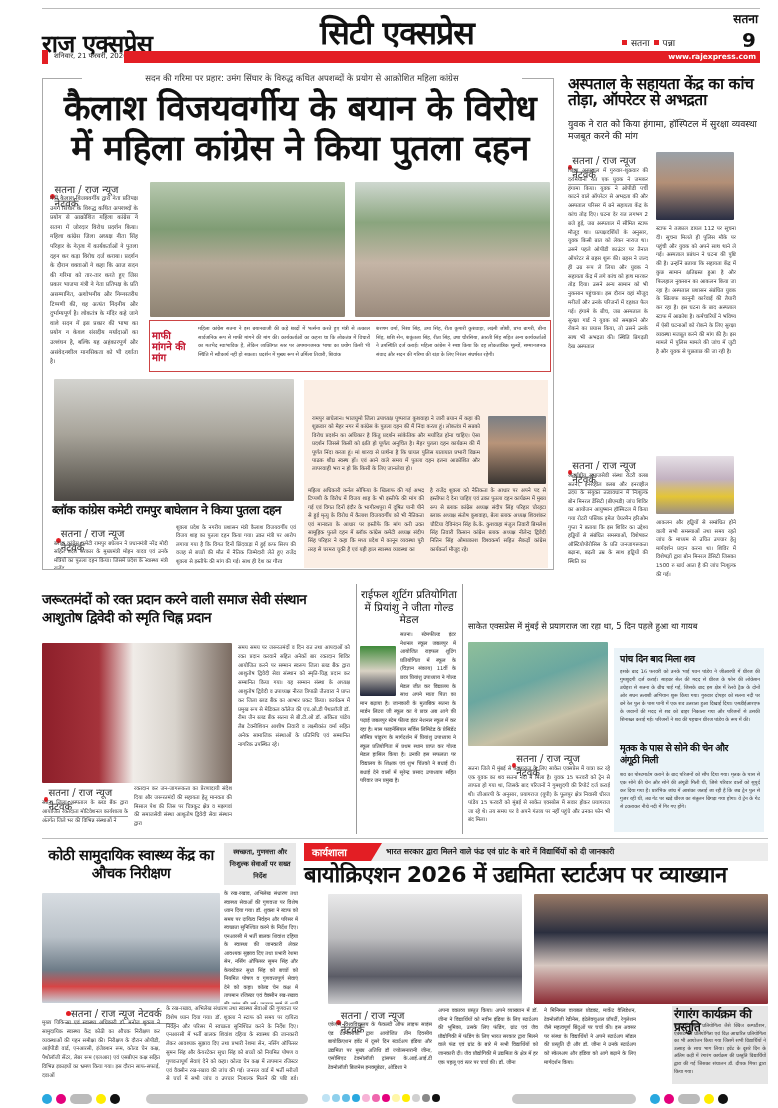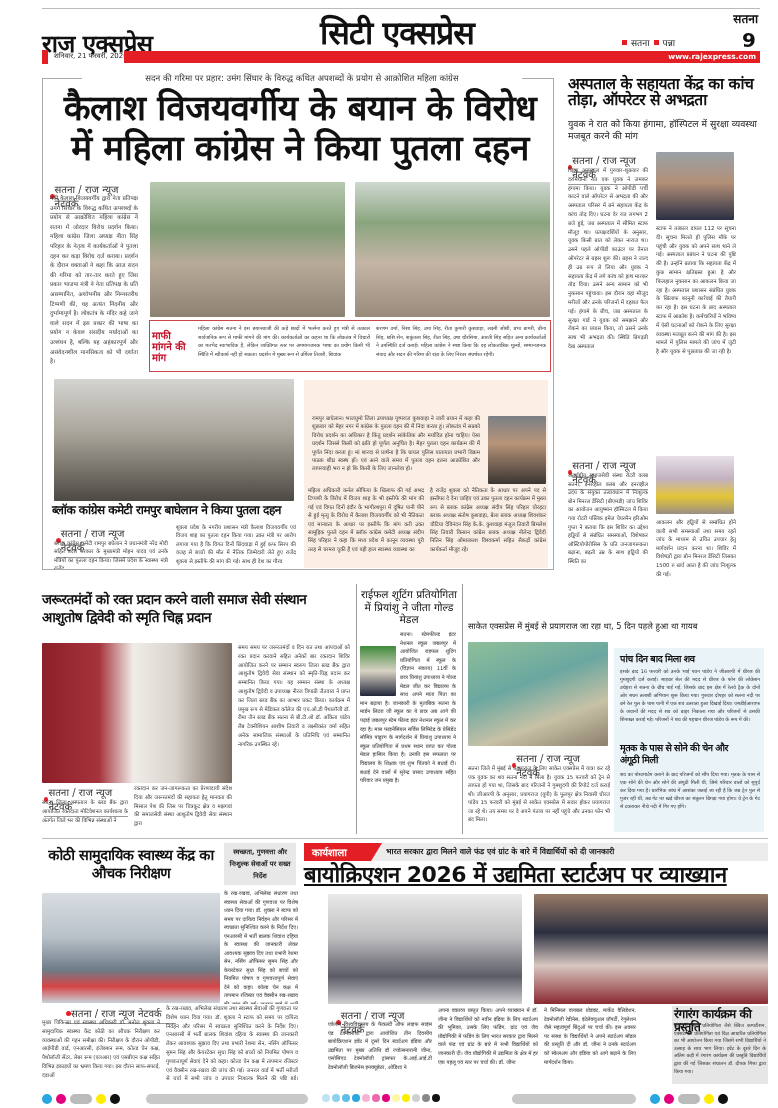--- a/index.html
+++ b/index.html
@@ -177,21 +177,21 @@
     <span class="rdot"></span>
     <span>सतना / राज न्यूज नेटवर्क</span>
   </div>
   <div class="abs body" style="left:0;top:1018px;width:118px;height:62px;overflow:hidden;font-size:5.3px;line-height:8.8px;">मुख्य चिकित्सा एवं स्वास्थ्य अधिकारी डॉ. मनोज शुक्ला ने सामुदायिक स्वास्थ्य केंद्र कोठी का औचक निरीक्षण कर व्यवस्थाओं की गहन समीक्षा की। निरीक्षण के दौरान ओपीडी, आईपीडी वार्ड, एनआरसी, इंजेक्शन रूम, कोल्ड चेन कक्ष, पैथोलॉजी सेंटर, लेबर रूम (एलआर) एवं एसबीएन कक्ष सहित विभिन्न इकाइयों का भ्रमण किया गया। इस दौरान साफ-सफाई, दवाओं</div>
   <div class="abs body" style="left:124px;top:1004px;width:132px;height:76px;overflow:hidden;font-size:5.3px;line-height:8.8px;">के रख-रखाव, अभिलेख संधारण तथा स्वास्थ्य सेवाओं की गुणवत्ता पर विशेष ध्यान दिया गया। डॉ. शुक्ला ने स्टाफ को समय पर दायित्व निर्वहन और परिसर में स्वच्छता सुनिश्चित करने के निर्देश दिए। एनआरसी में भर्ती बालक शिवांश दहिया के स्वास्थ्य की जानकारी लेकर आवश्यक सुझाव दिए तथा प्रभारी रेशमा सेन, नर्सिंग ऑफिसर सुमन सिंह और केयरटेकर सुधा सिंह को बच्चों को नियमित पोषण व गुणवत्तापूर्ण सेवाएं देने को कहा। कोल्ड चेन कक्ष में तापमान रजिस्टर एवं वैक्सीन रख-रखाव की जांच की गई। जनरल वार्ड में भर्ती मरीजों से चर्चा में सभी जांच व उपचार निःशुल्क मिलने की पुष्टि हुई। सीएमएचओ ने निर्देश दिए कि सभी सेवाएं गुणवत्तापूर्ण और पूर्णतः निःशुल्क हों, अन्यथा शिकायत पर सख्त कार्रवाई होगी। निरीक्षण में डॉ. जितेंद्र सेन, डॉ. सर्वेश तिवारी सहित अन्य स्टाफ उपस्थित रहे।</div>
 
   <div class="abs" style="left:262px;top:843px;width:464px;height:18px;background:#ececec;"></div>
   <div class="abs" style="left:262px;top:843px;width:78px;height:18px;background:#e31e24;clip-path:polygon(0 0,100% 0,86% 100%,0 100%);"></div>
   <div class="abs" style="left:270px;top:845px;width:60px;font-size:10px;color:#fff;font-weight:bold;">कार्यशाला</div>
   <div class="abs" style="left:344px;top:846px;width:380px;font-size:7.8px;font-weight:bold;color:#222;">भारत सरकार द्वारा मिलने वाले फंड एवं ग्रांट के बारे में विद्यार्थियों को दी जानकारी</div>
-  <div class="abs hl" style="left:262px;top:863px;width:464px;font-size:22px;text-decoration:underline;">बायोक्रिएशन 2026 में उद्यमिता स्टार्टअप पर व्याख्यान</div>
+  <div class="abs hl" style="left:262px;top:863px;width:464px;font-size:22px;">बायोक्रिएशन 2026 में उद्यमिता स्टार्टअप पर व्याख्यान</div>
 
   <div class="photo ph-bio" style="left:286px;top:894px;width:194px;height:110px;"></div>
   <div class="photo ph-hall" style="left:492px;top:894px;width:234px;height:110px;"></div>
 
   <div class="abs byline" style="left:294px;top:1008px;width:90px;border-bottom:none;">
     <span class="rdot"></span>
     <span>सतना / राज न्यूज नेटवर्क</span>
   </div>
   <div class="abs body" style="left:286px;top:1020px;width:104px;height:60px;overflow:hidden;font-size:5.2px;line-height:8.6px;">एकेएस विश्वविद्यालय के फैकल्टी ऑफ लाइफ साइंस एंड टेक्नोलॉजी द्वारा आयोजित तीन दिवसीय बायोक्रिएशन इवेंट में दूसरे दिन स्टार्टअप इंडिया और उद्यमिता पर मुख्य अतिथि डॉ ज्योत्सनारानी जीना, एसोसिएट टेक्नोलॉजी ट्रांसफर के.आई.आई.टी टेक्नोलॉजी बिजनेस इनक्यूबेटर, ओडिशा ने</div>
   <div class="abs body" style="left:396px;top:1006px;width:100px;height:74px;overflow:hidden;font-size:5.2px;line-height:8.6px;">अपना वक्तव्य प्रस्तुत किया। अपने व्याख्यान में डॉ. जीना ने विद्यार्थियों को नवीन इंडिया के लिए स्टार्टअप की भूमिका, उसके लिए फंडिंग, ग्रांट एवं जैव प्रौद्योगिकी में फंडिंग के लिए भारत सरकार द्वारा मिलने वाले फंड एवं ग्रांट के बारे में सभी विद्यार्थियों को जानकारी दी। जैव प्रौद्योगिकी में उद्यमिता के क्षेत्र में हर एक पहलू एवं स्तर पर चर्चा की। डॉ. जीना</div>

